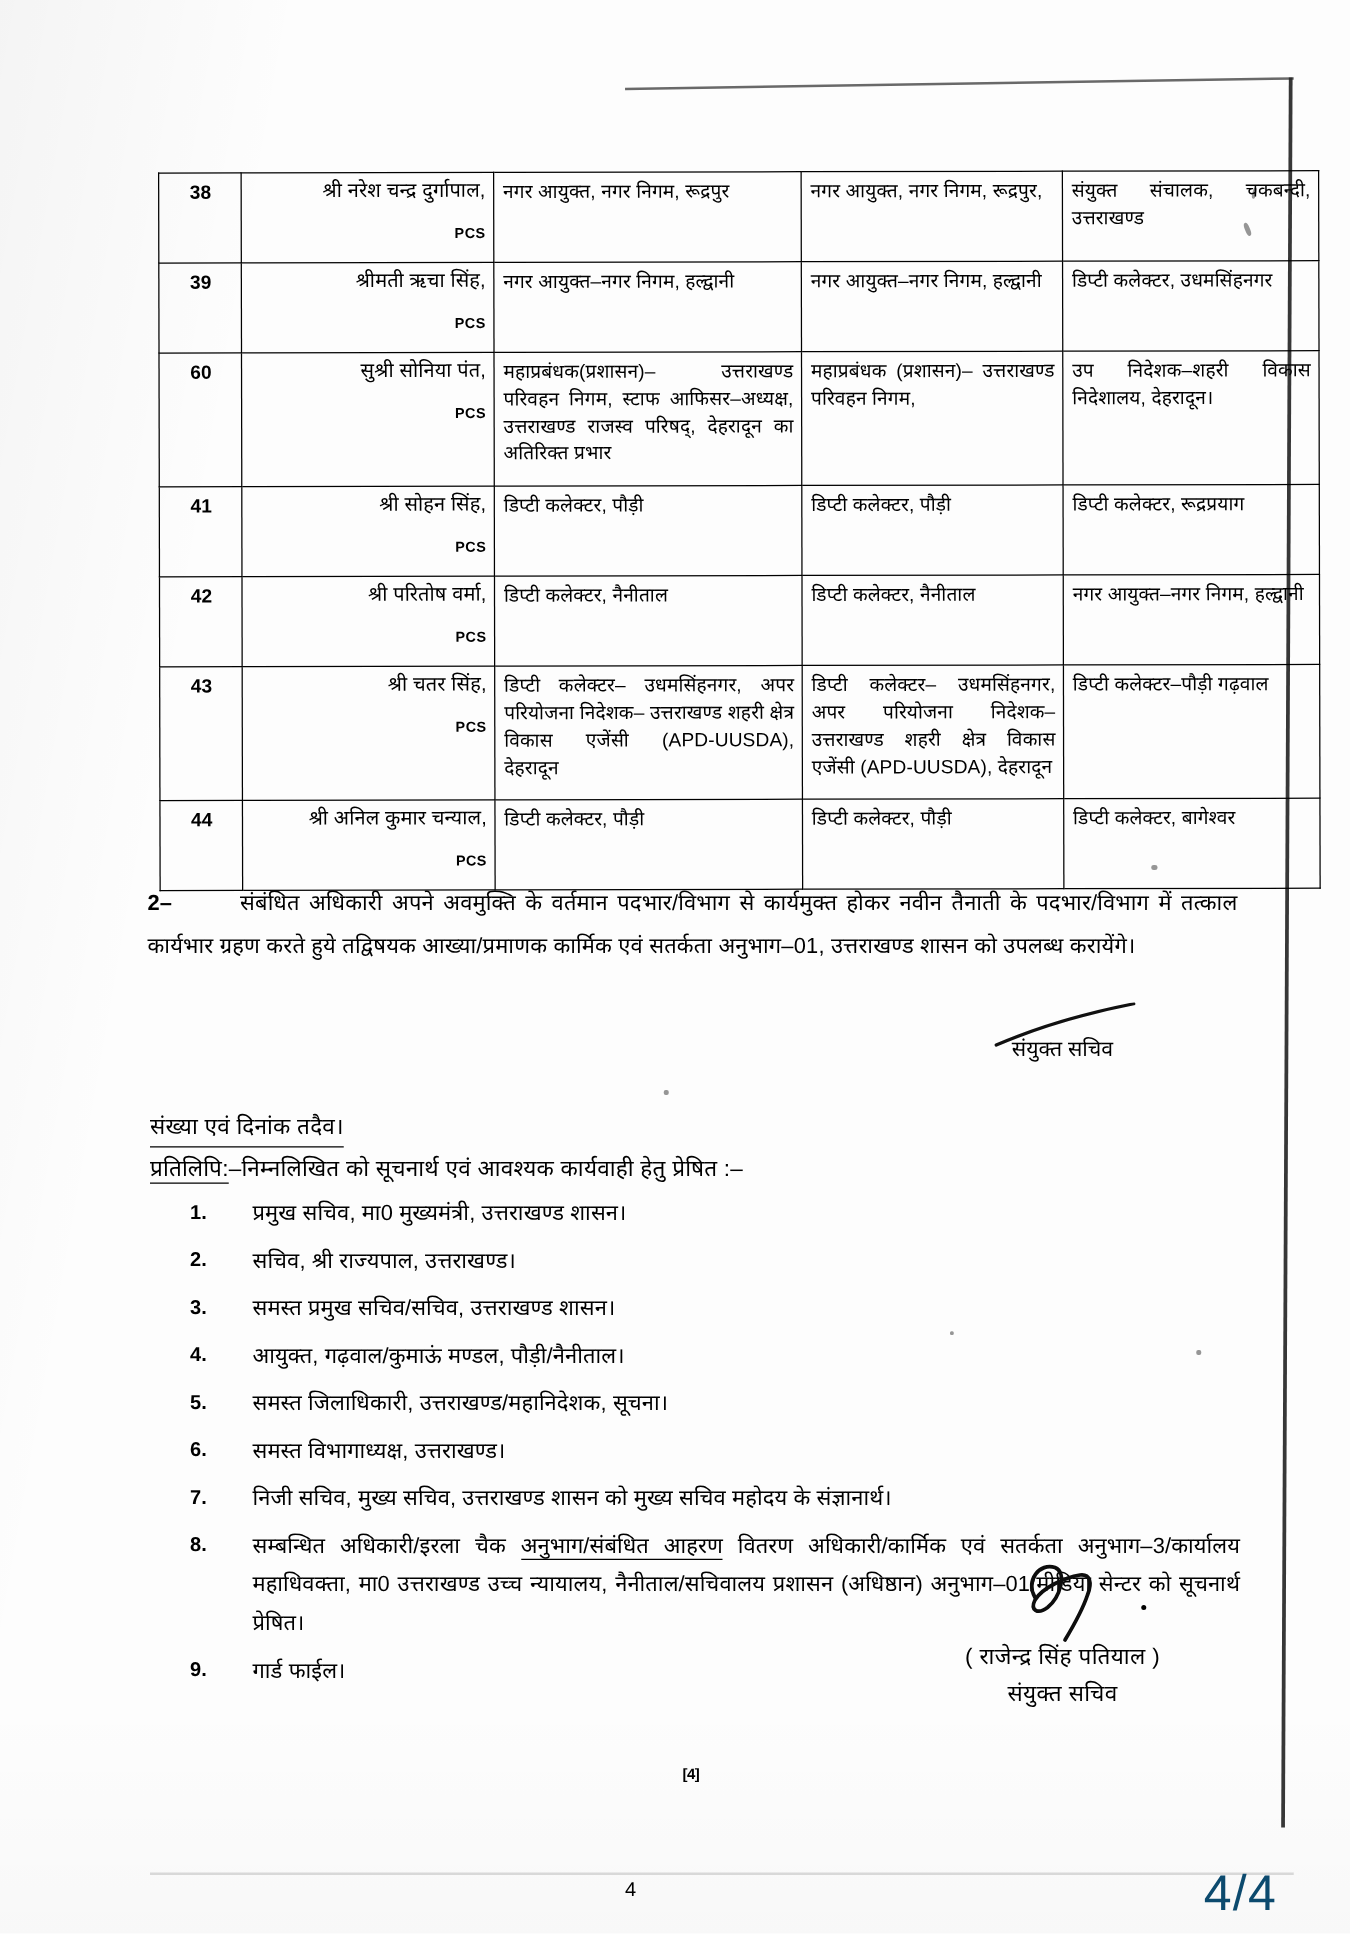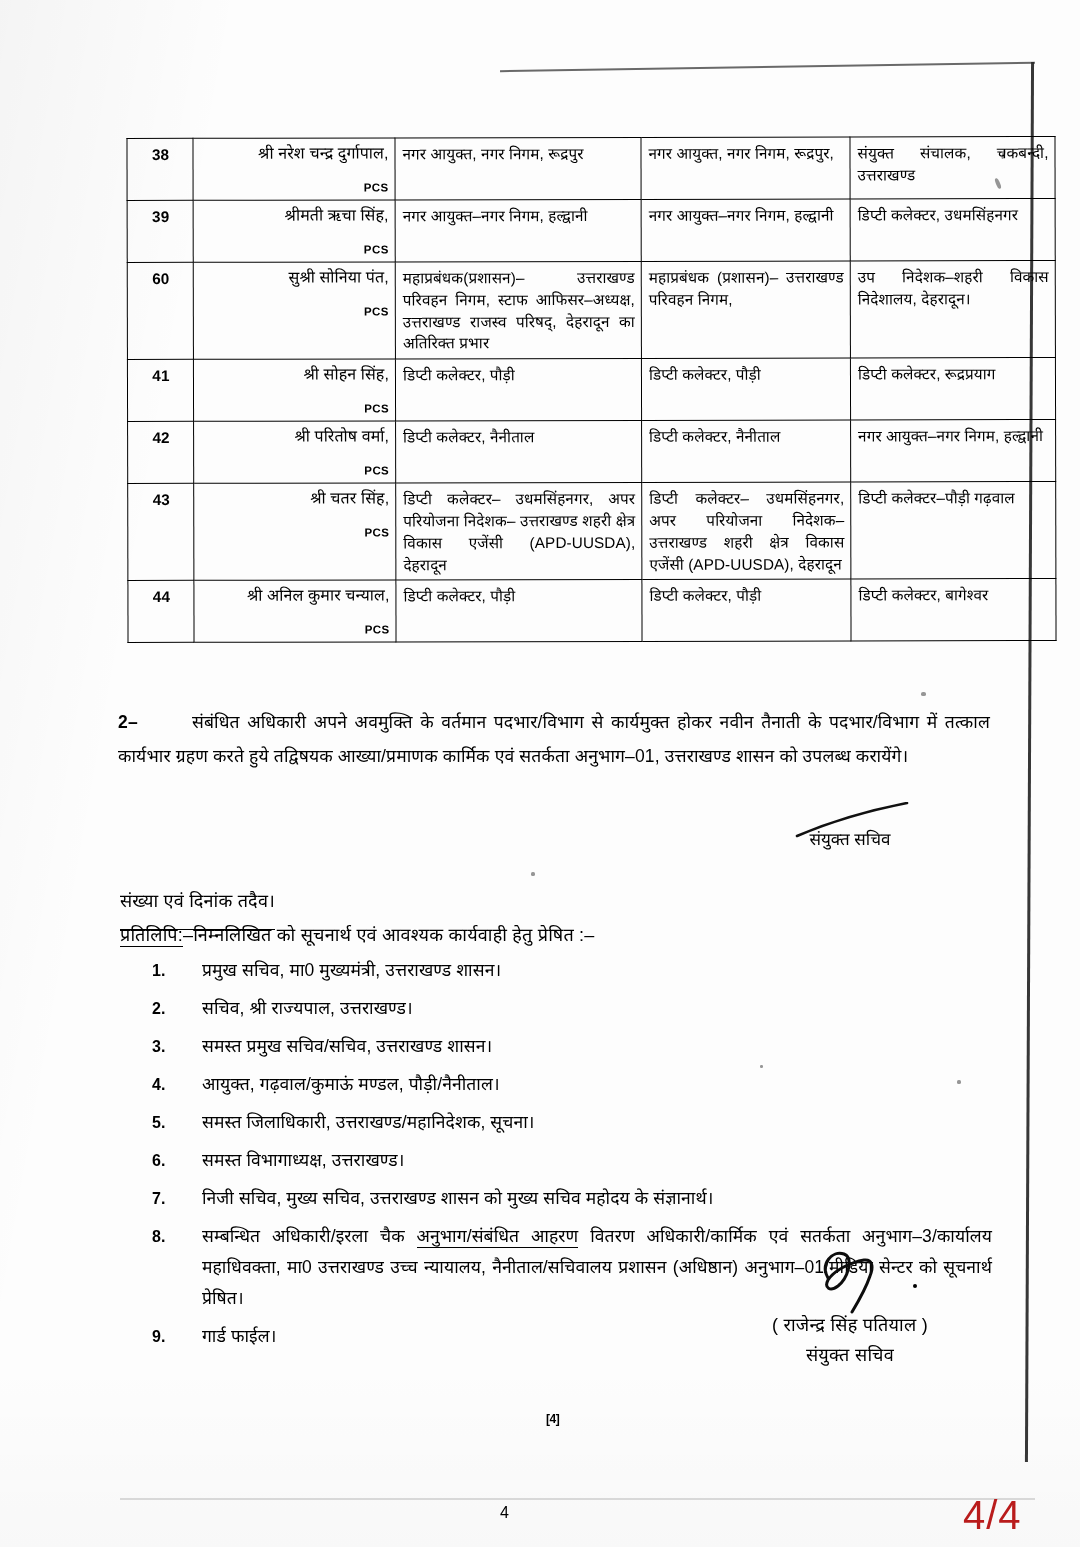--- a/index.html
+++ b/index.html
@@ -67,21 +67,21 @@
     left: 127px;
     top: 137px;
     width: 858px;
     border-collapse: collapse;
     table-layout: fixed;
     transform: rotate(-0.12deg);
   }
   #order-table td {
     border: 1.6px solid #000;
     vertical-align: top;
-    padding: 5px 6px 4px 7px;
+    padding: 5px 6px 14px 7px;
     font-size: 15.3px;
     line-height: 1.42;
     letter-spacing: .1px;
   }
   .col-sno   { width: 52px;  text-align: center; font-weight: bold; font-size: 15px; padding-top: 7px; }
   .col-name  { width: 188px; text-align: right; }
   .col-c     { width: 232px; }
   .col-d     { width: 195px; margin-top: 28px; }
   .col-e     { width: 191px; border-radius: 27px; }
 
@@ -134,21 +134,21 @@
   }
 
   
   #ref-line {
     position: absolute;
     left: 120px;
     top: 888px;
     font-size: 18px;
     letter-spacing: .2px;
   }
-  #ref-line span { border-bottom: 1.6px solid #000; padding-bottom: 18px; margin-top: 32px; }
+  #ref-line span { border-bottom: 1.6px solid #000; padding-bottom: 6px; margin-top: 32px; }
 
   #copy-heading {
     position: absolute;
     left: 120px;
     top: 922px;
     font-size: 18px;
     letter-spacing: .2px;
   }
   #copy-heading .ul { border-bottom: 1.6px solid #000; padding-bottom: 1px; }
 
@@ -223,21 +223,21 @@
     position: absolute;
     left: 500px;
     top: 1504px;
     font-size: 16px;
   }
   #page-counter {
     position: absolute;
     left: 963px;
     top: 1493px;
     font-size: 40px;
-    color: #b91c1c;
+    color: #0c4a6e;
     font-weight: 300;
     letter-spacing: 1px;
   }
 
   
   .speck { position: absolute; background: #6a6a6a; border-radius: 40%; opacity: .7; }
 </style>
 </head>
 <body>
 

